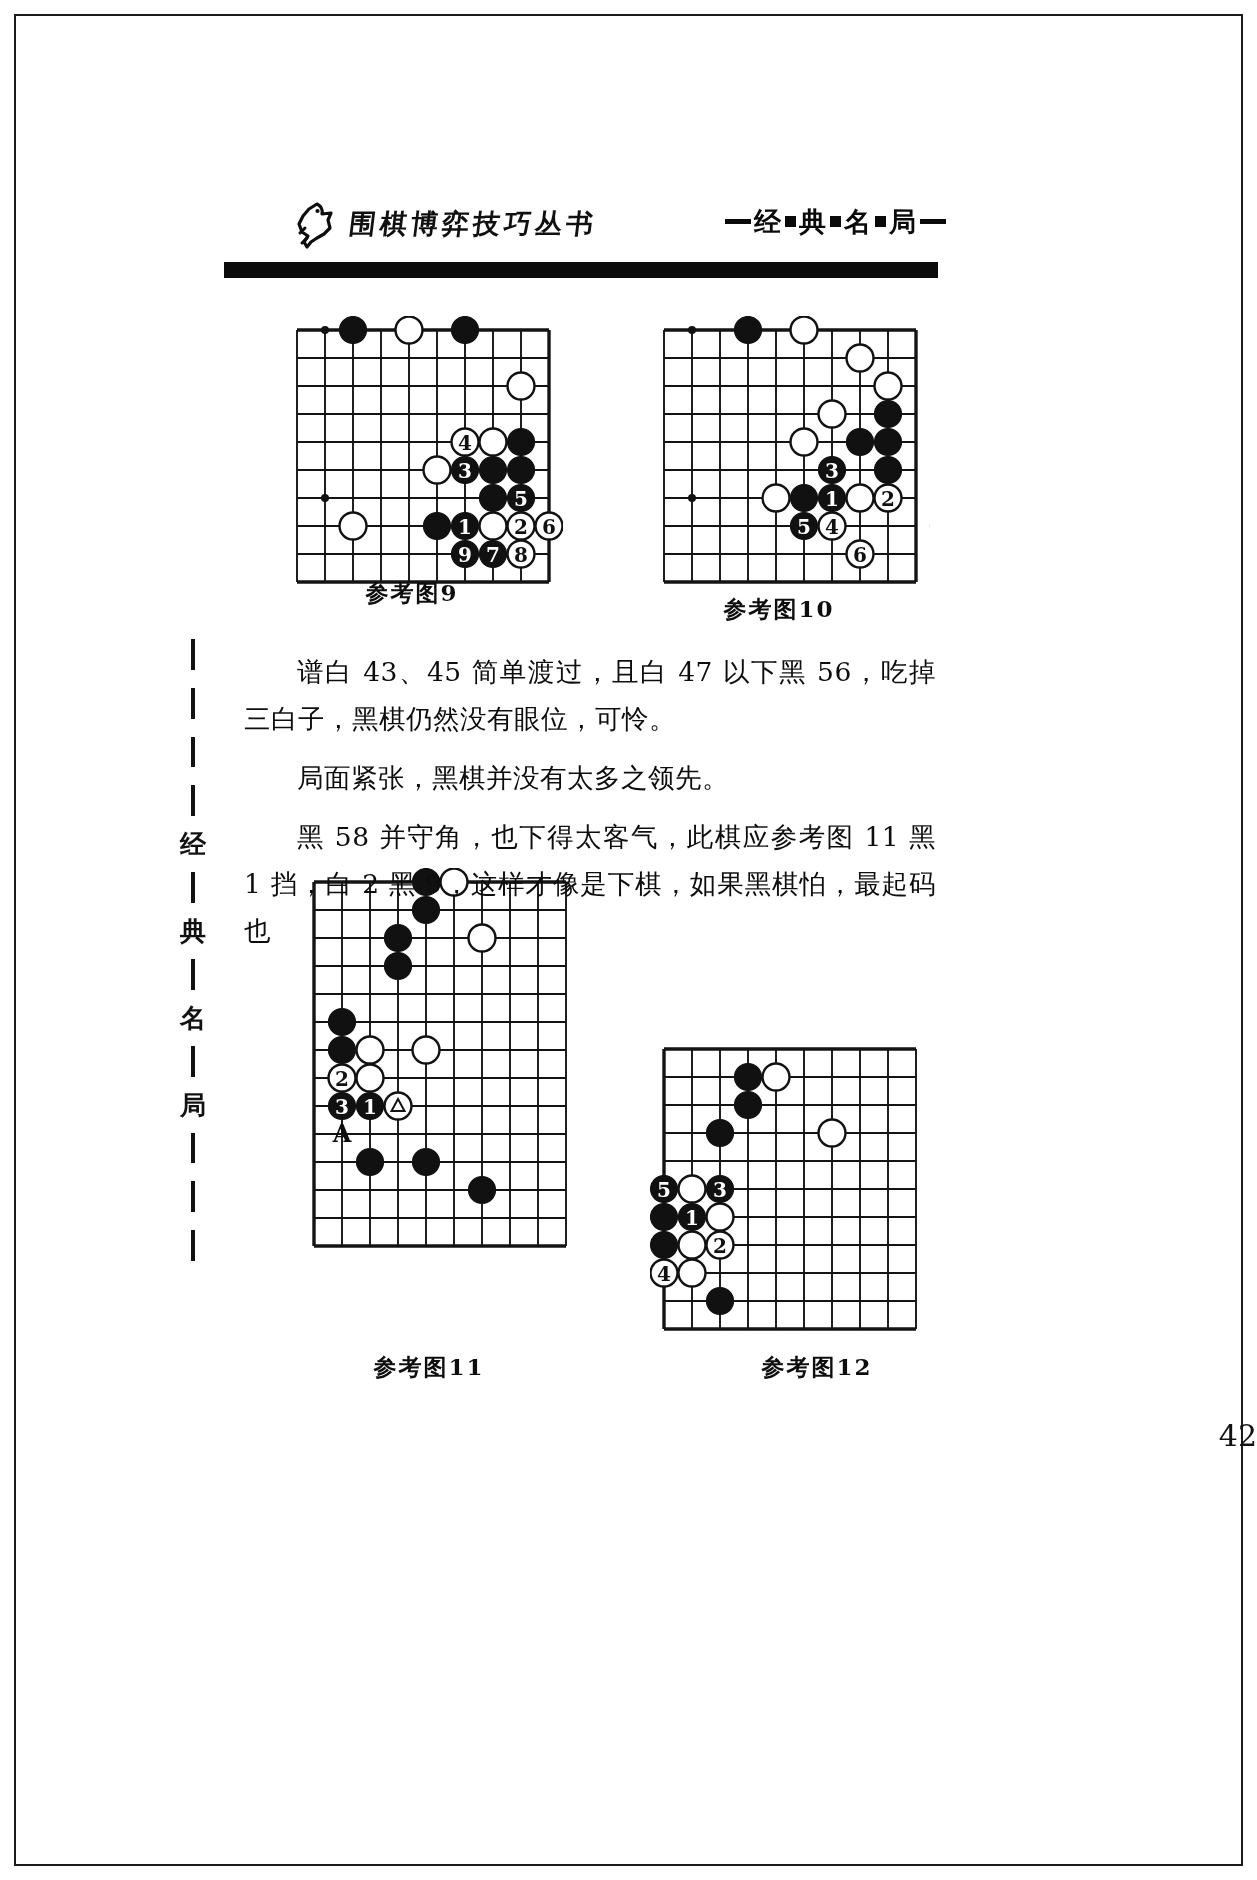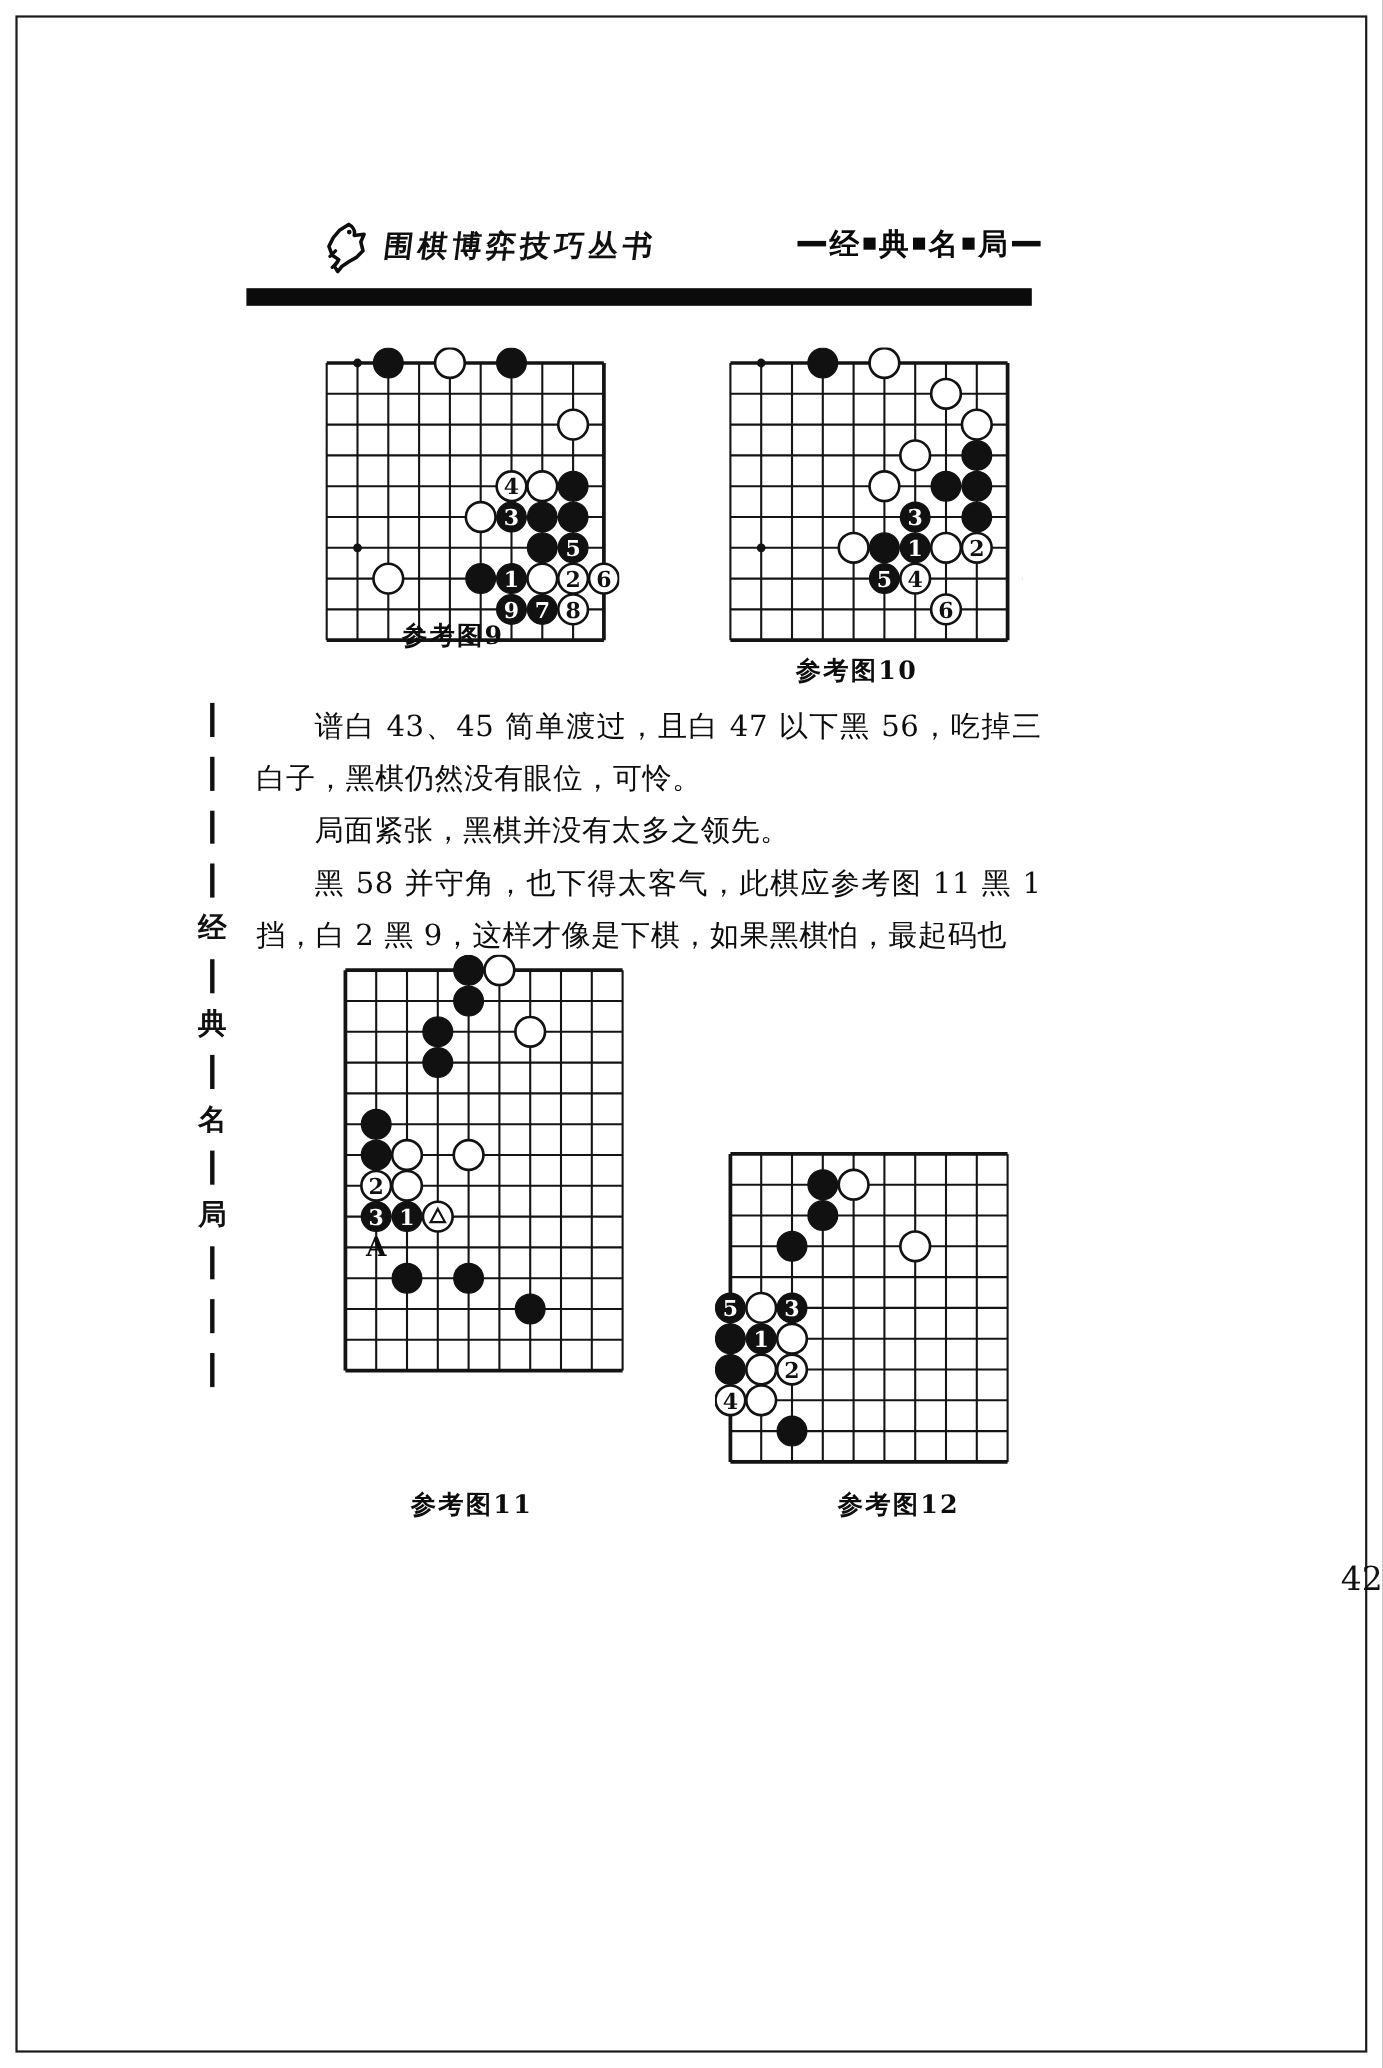--- a/index.html
+++ b/index.html
@@ -49,21 +49,21 @@
     font-family:"DejaVu Serif","Liberation Serif",serif;
     font-size:26px;font-weight:700;color:#111;line-height:1;margin:6px 0;
   }
   
   .body-col{
     position:absolute;left:232px;top:636px;width:716px;
     font-family:"DejaVu Serif","Liberation Serif",serif;
     font-size:26.5px;line-height:47px;color:#0d0d0d;text-align:justify;
     letter-spacing:.5px;
   }
-  .body-col p{margin:1px;}
+  .body-col p{margin:12px;}
   .ind{text-indent:2em;}
   
   .body-right{
     position:absolute;left:636px;top:848px;width:312px;
     font-family:"DejaVu Serif","Liberation Serif",serif;
     font-size:26.5px;line-height:47px;color:#0d0d0d;text-align:justify;
     letter-spacing:.5px;
   }
   .body-right p{margin:0;}
   
@@ -211,21 +211,21 @@
         <g>
           <circle cx="210" cy="238" r="13.5" fill="#111111" stroke="#121212" stroke-width="1.2"></circle>
           <text x="210" y="245.5" text-anchor="middle" font-family="DejaVu Serif, Liberation Serif, serif" font-size="20" font-weight="700" fill="#ffffff">7</text>
         </g>
         <g>
           <circle cx="238" cy="238" r="13.5" fill="#ffffff" stroke="#121212" stroke-width="2.4"></circle>
           <text x="238" y="245.5" text-anchor="middle" font-family="DejaVu Serif, Liberation Serif, serif" font-size="20" font-weight="700" fill="#111111">8</text>
         </g>
       </svg>
     </div>
-  <div class="cap" style="left:283px;top:562px;width:258px;">参考图9</div>
+  <div class="cap" style="left:283px;top:578px;width:258px;">参考图9</div>
 
   <div class="board" id="board-ref-10" style="left:650px;top:316px;">
       <svg width="280" height="280" viewBox="0 0 280 280">
         <line x1="14" y1="14" x2="266" y2="14" stroke="#141414" stroke-width="3.4"></line>
         <line x1="14" y1="42" x2="266" y2="42" stroke="#141414" stroke-width="1.9"></line>
         <line x1="14" y1="70" x2="266" y2="70" stroke="#141414" stroke-width="1.9"></line>
         <line x1="14" y1="98" x2="266" y2="98" stroke="#141414" stroke-width="1.9"></line>
         <line x1="14" y1="126" x2="266" y2="126" stroke="#141414" stroke-width="1.9"></line>
         <line x1="14" y1="154" x2="266" y2="154" stroke="#141414" stroke-width="1.9"></line>
         <line x1="14" y1="182" x2="266" y2="182" stroke="#141414" stroke-width="1.9"></line>

